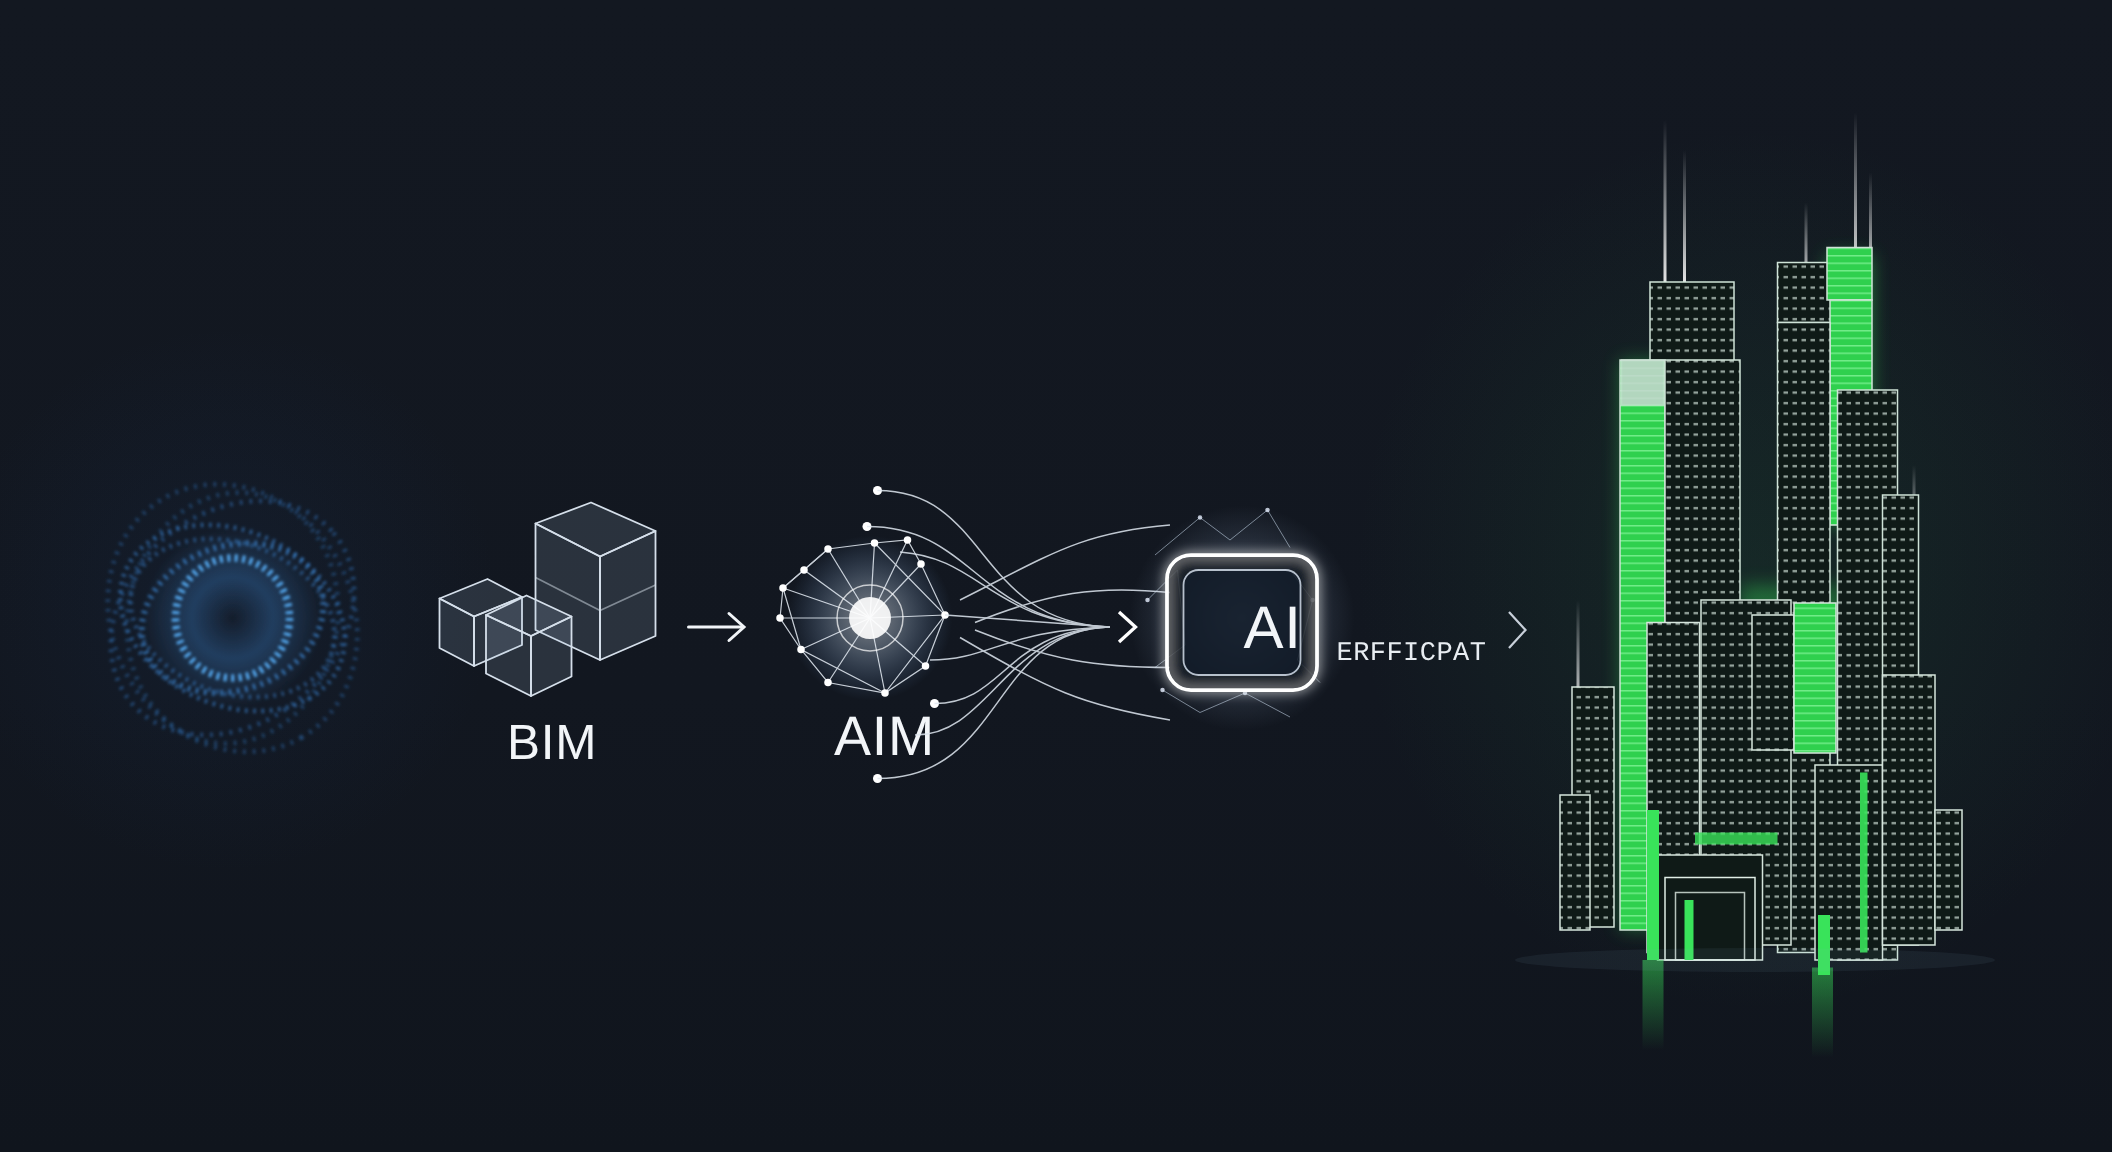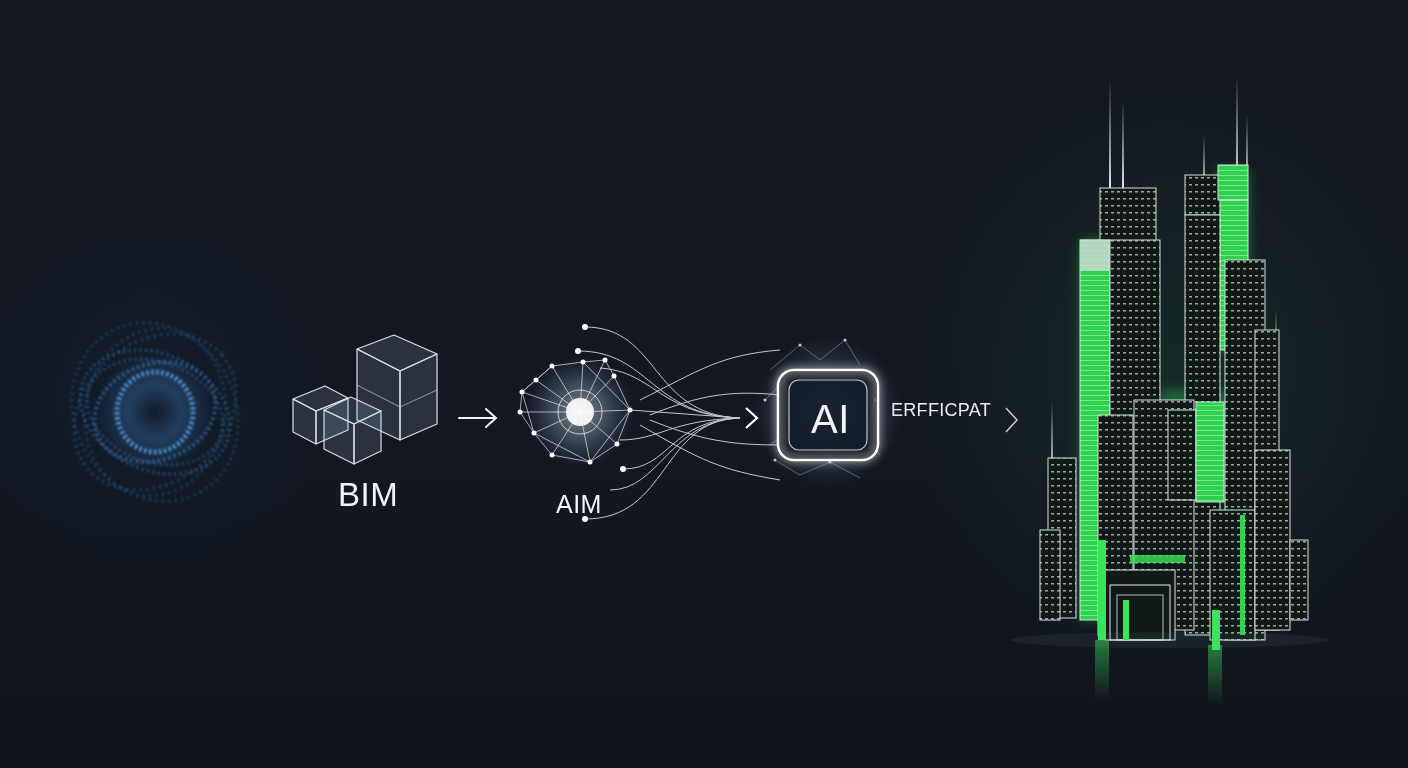--- a/index.html
+++ b/index.html
@@ -6,23 +6,23 @@
   body{width:1408px;height:768px;overflow:hidden;background:#121720;font-family:"Liberation Sans",sans-serif;}
   .stage{position:relative;width:1408px;height:768px;
     background:
       radial-gradient(ellipse 380px 420px at 1170px 380px, rgba(40,120,70,0.18), rgba(0,0,0,0) 70%),
       radial-gradient(ellipse 260px 260px at 150px 400px, rgba(30,70,130,0.12), rgba(0,0,0,0) 70%),
       linear-gradient(180deg,#131821 0%,#121720 60%,#10151d 100%);
   }
   .abs{position:absolute;}
   .label{color:#f2f5f8;font-family:"Liberation Sans",sans-serif;letter-spacing:0.5px;}
   .bim-label{left:338px;top:476px;font-size:33px;}
-  .aim-label{left:556px;top:490px;font-size:25px;}
-  .ai-label{left:811px;top:397px;font-size:40px;}
-  .eff-label{left:891px;top:400px;font-size:18px;letter-spacing:0.3px;color:#e8edf2;}
+  .aim-label{left:556px;top:470px;font-size:37px;}
+  .ai-label{left:829px;top:397px;font-size:40px;}
+  .eff-label{left:891px;top:426px;font-size:18px;letter-spacing:0.3px;color:#e8edf2;font-family:Liberation Mono, monospace;}
   svg{position:absolute;left:0;top:0;}
 </style>
 </head>
 <body>
 
 <div class="stage">
 
   <svg width="1408" height="768">
     <defs>
       <radialGradient id="swirlGlow" cx="50%" cy="50%" r="50%">

